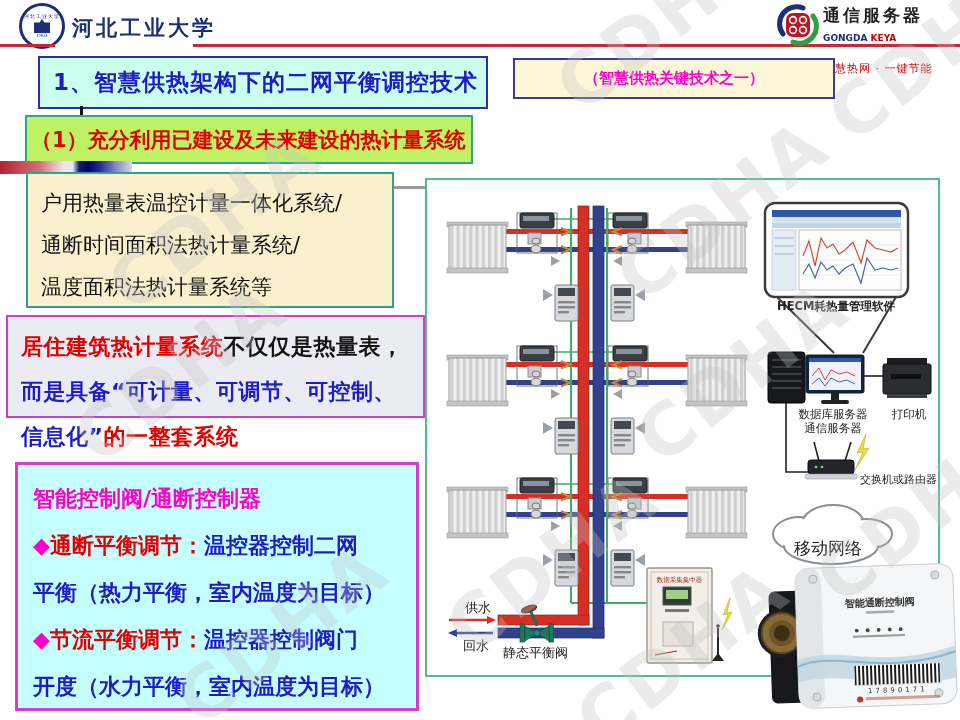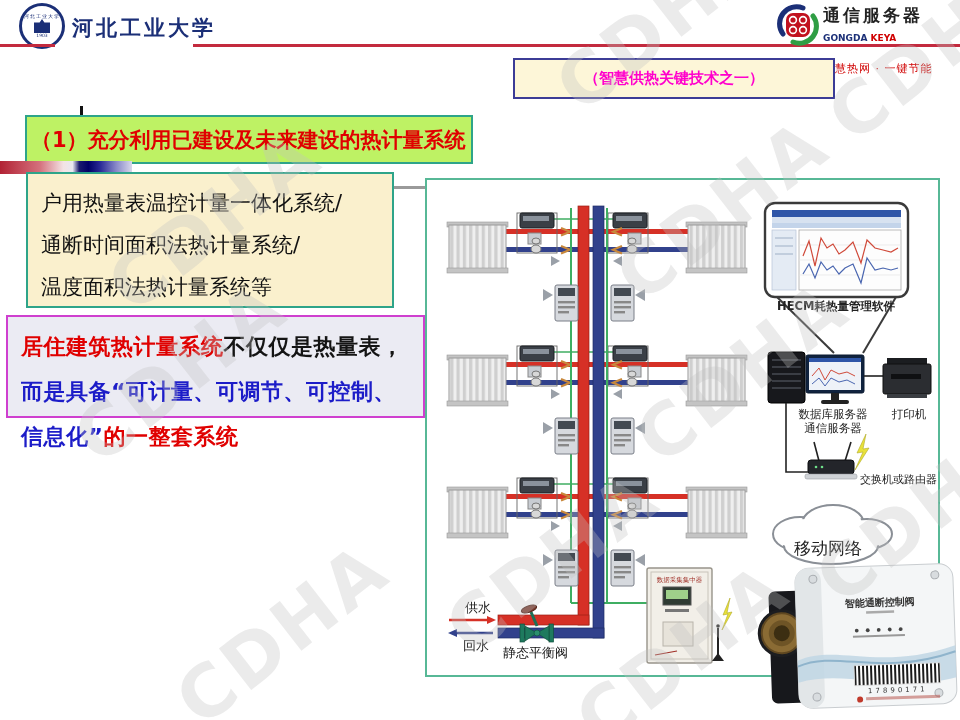--- a/index.html
+++ b/index.html
@@ -79,38 +79,46 @@
   </div>
   <div class="abs co-text">
     <div class="co-name">通信服务器</div>
     <div class="co-latin">
       <span class="g">GONGDA</span>
       <span class="k">KEYA</span>
     </div>
     <div class="co-slogan">智慧热网 · 一键节能</div>
   </div>
 
+  <div class="abs title-box">1、智慧供热架构下的二网平衡调控技术</div>
   <div class="abs subtitle-box">（智慧供热关键技术之一）</div>
   <div class="abs tick"></div>
   <div class="abs section-box">（1）充分利用已建设及未来建设的热计量系统</div>
   <div class="abs grad-bar"></div>
 
   <div class="abs systems-box">
     <div>户用热量表温控计量一体化系统/</div>
     <div>通断时间面积法热计量系统/</div>
     <div>温度面积法热计量系统等</div>
   </div>
   <div class="abs gray-link"></div>
 
   <div class="abs statement-box">
     <div><span class="t-red">居住建筑热计量系统</span><span class="t-black">不仅仅是热量表，</span></div>
     <div class="t-blue">而是具备“可计量、可调节、可控制、</div>
     <div><span class="t-blue">信息化”</span><span class="t-red">的一整套系统</span></div>
   </div>
 
+  <div class="abs control-box">
+    <div class="t-mag">智能控制阀/通断控制器</div>
+    <div><span class="t-mag">◆</span><span class="t-red">通断平衡调节：</span><span class="t-blue">温控器控制二网</span></div>
+    <div class="t-blue">平衡（热力平衡，室内温度为目标）</div>
+    <div><span class="t-mag">◆</span><span class="t-red">节流平衡调节：</span><span class="t-blue">温控器控制阀门</span></div>
+    <div class="t-blue">开度（水力平衡，室内温度为目标）</div>
+  </div>
 
   <svg class="abs diagram" viewBox="0 0 535 542" width="535" height="542">
     <defs>
       <pattern id="finpat" width="6.3" height="10" patternUnits="userSpaceOnUse">
         <rect width="6.3" height="10" fill="#efefef"></rect>
           <rect width="3.2" height="10" fill="#cfcfcf"></rect>
       </pattern>
       <pattern id="bars" width="4" height="20" patternUnits="userSpaceOnUse">
         <rect width="4" height="20" fill="#fff"></rect>
           <rect width="2" height="20" fill="#1a1a1a"></rect>

